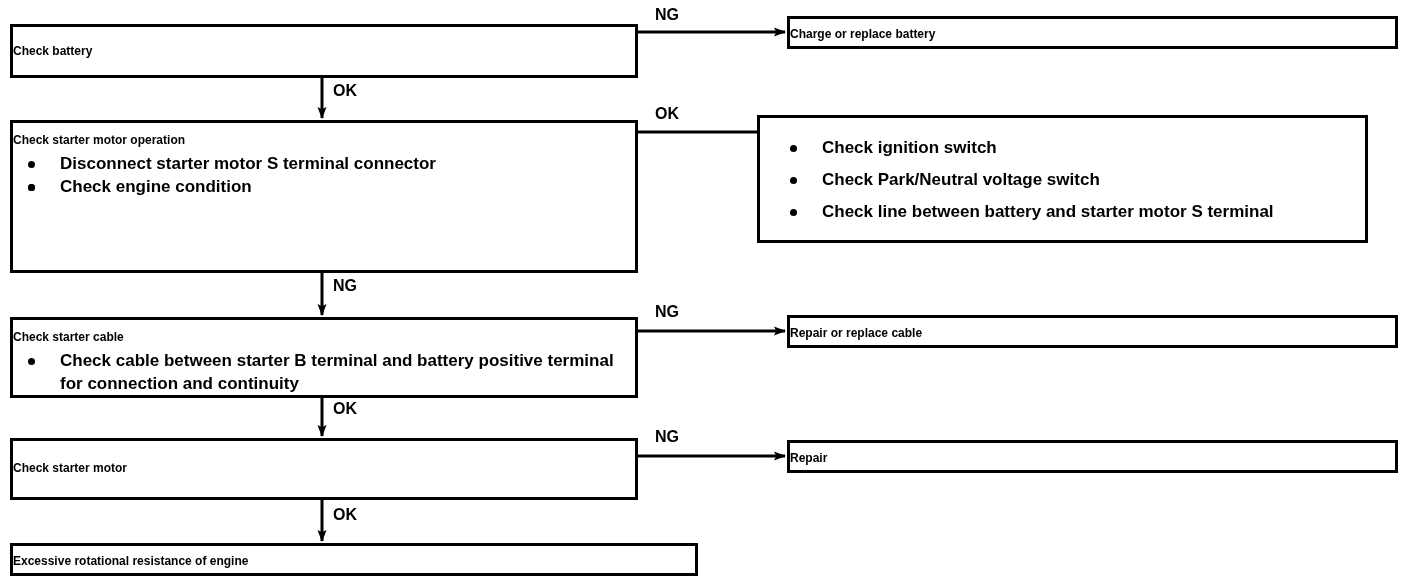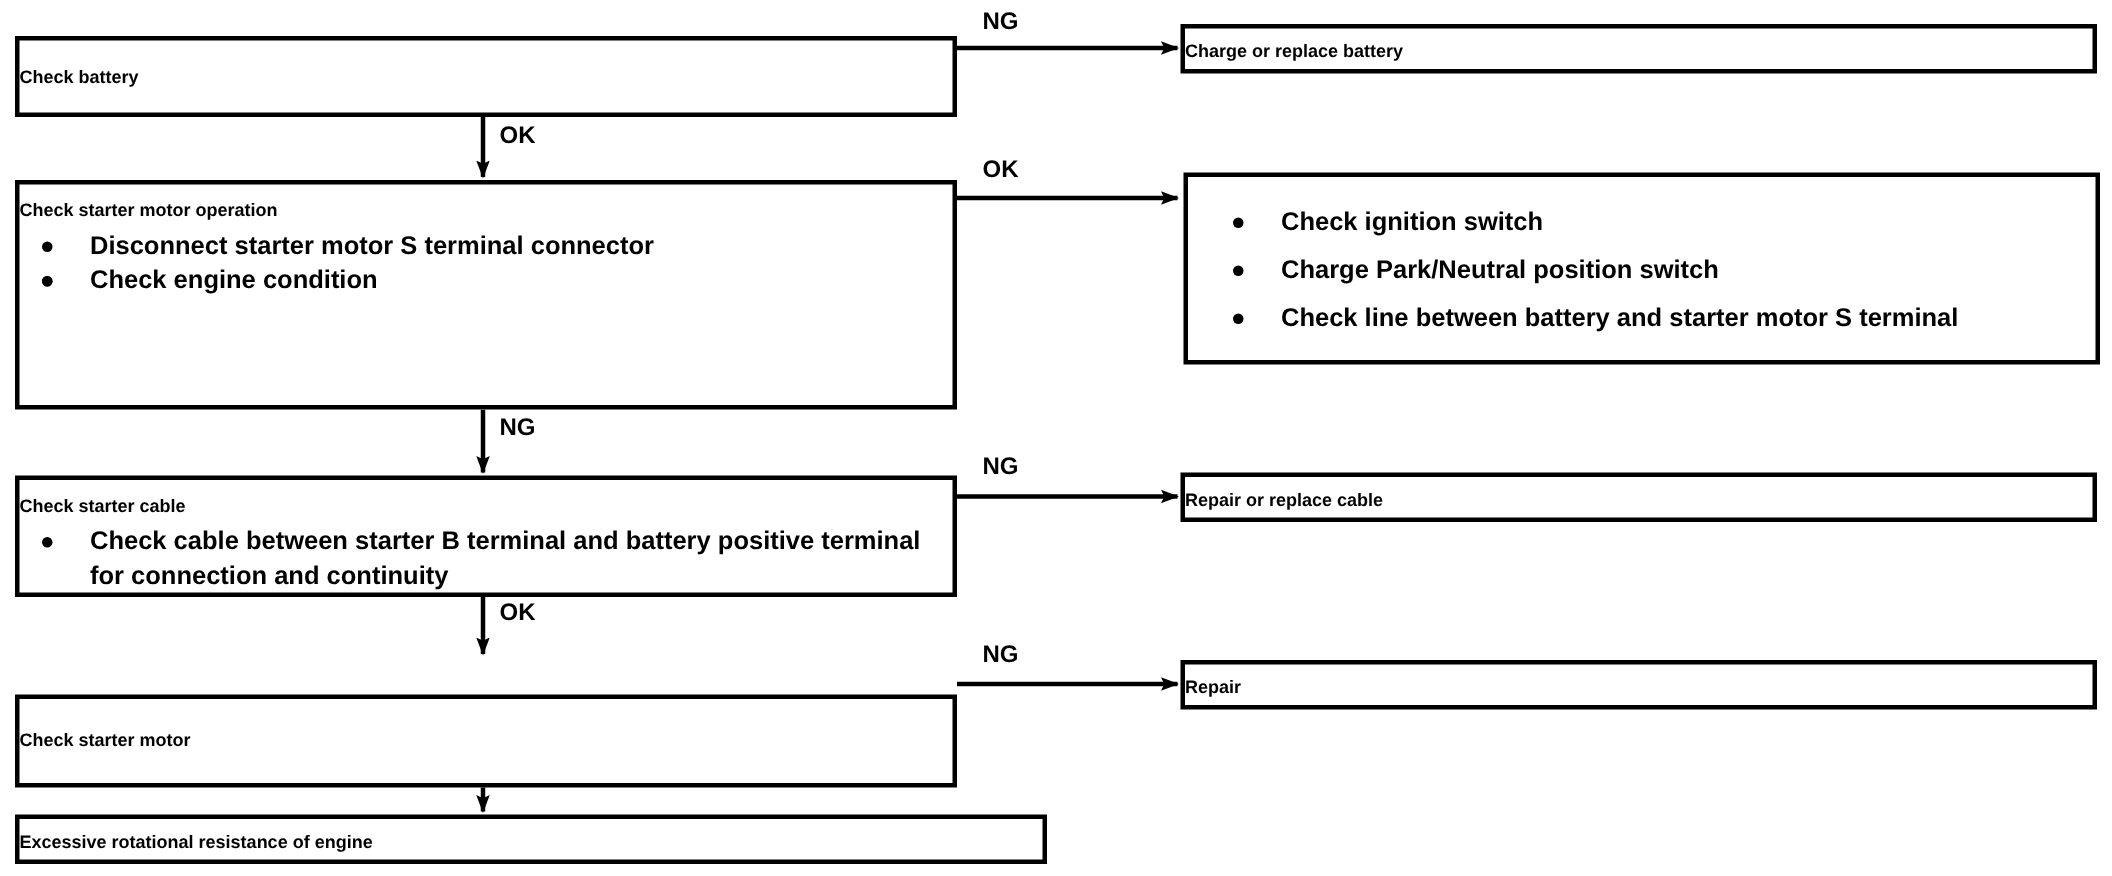--- a/index.html
+++ b/index.html
@@ -67,26 +67,26 @@
     font-weight: bold;
     font-size: 16px;
     line-height: 18px;
     white-space: nowrap;
   }
 
   
   #node-check-battery      { left: 10px;  top: 24px;  width: 628px; height: 54px; }
   #node-check-starter-op   { left: 10px;  top: 120px; width: 628px; height: 153px; }
   #node-check-starter-cable{ left: 10px;  top: 317px; width: 628px; height: 81px; }
-  #node-check-starter-motor{ left: 10px;  top: 438px; width: 628px; height: 62px; margin-top: 25px; }
+  #node-check-starter-motor{ left: 10px;  top: 438px; width: 628px; height: 62px; }
   #node-excessive          { left: 10px;  top: 543px; width: 688px; height: 33px; }
 
   
   #node-charge-battery { left: 787px; top: 16px;  width: 611px; height: 33px; }
-  #node-check-switches { left: 789px; top: 115px; width: 611px; height: 128px; }
+  #node-check-switches { left: 757px; top: 115px; width: 611px; height: 128px; }
   #node-repair-cable   { left: 787px; top: 315px; width: 611px; height: 33px; }
   #node-repair         { left: 787px; top: 440px; width: 611px; height: 33px; }
 
   
   .vcenter-1 { padding-top: 13px; }
   .vcenter-single { padding-top: 4px; }
   .pad-top-6 { padding-top: 6px; }
   .pad-top-16 { padding-top: 16px; }
   .pad-top-14 { padding-top: 14px; }
 
@@ -180,21 +180,21 @@
 </div>
 
 <div class="node" id="node-check-switches">
   <div class="bullets pad-top-14">
     <div class="bullet-row" style="padding-left:62px;line-height:32px;">
       <span class="bullet-dot" style="left:30px;top:13px;"></span>
       <span>Check ignition switch</span>
     </div>
     <div class="bullet-row" style="padding-left:62px;line-height:32px;">
       <span class="bullet-dot" style="left:30px;top:13px;"></span>
-      <span>Charge Park/Neutral position switch</span>
+      <span>Check Park/Neutral voltage switch</span>
     </div>
     <div class="bullet-row" style="padding-left:62px;line-height:32px;">
       <span class="bullet-dot" style="left:30px;top:13px;"></span>
       <span>Check line between battery and starter motor S terminal</span>
     </div>
   </div>
 </div>
 
 <div class="node" id="node-repair-cable">
   <div class="node-title vcenter-single">Repair or replace cable</div>

